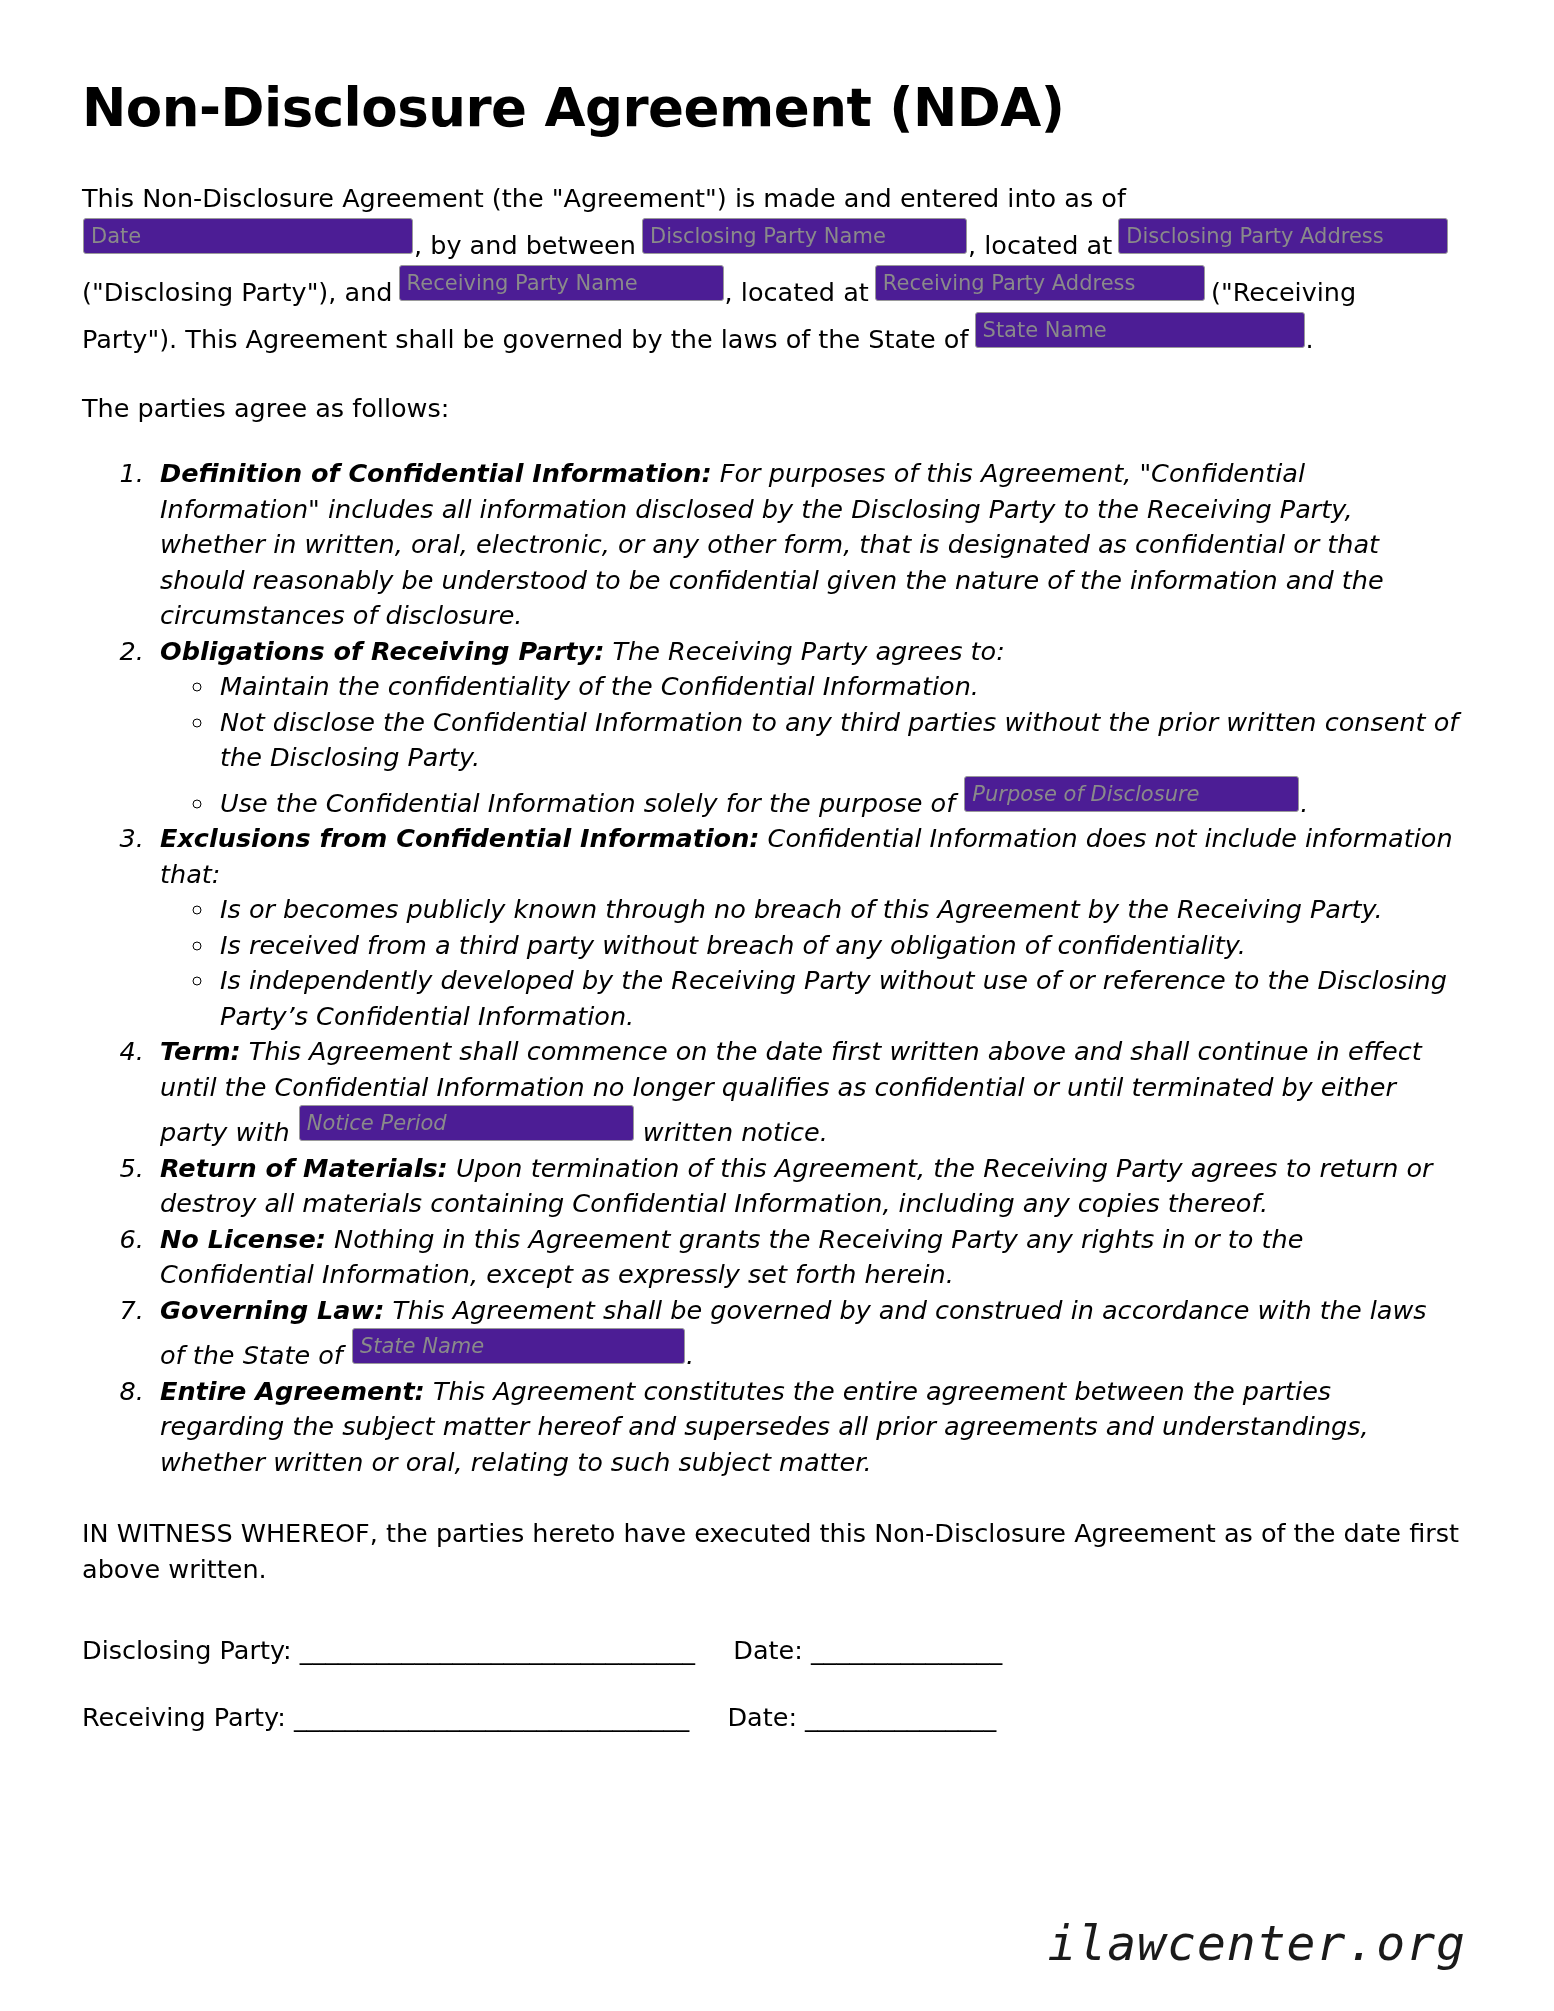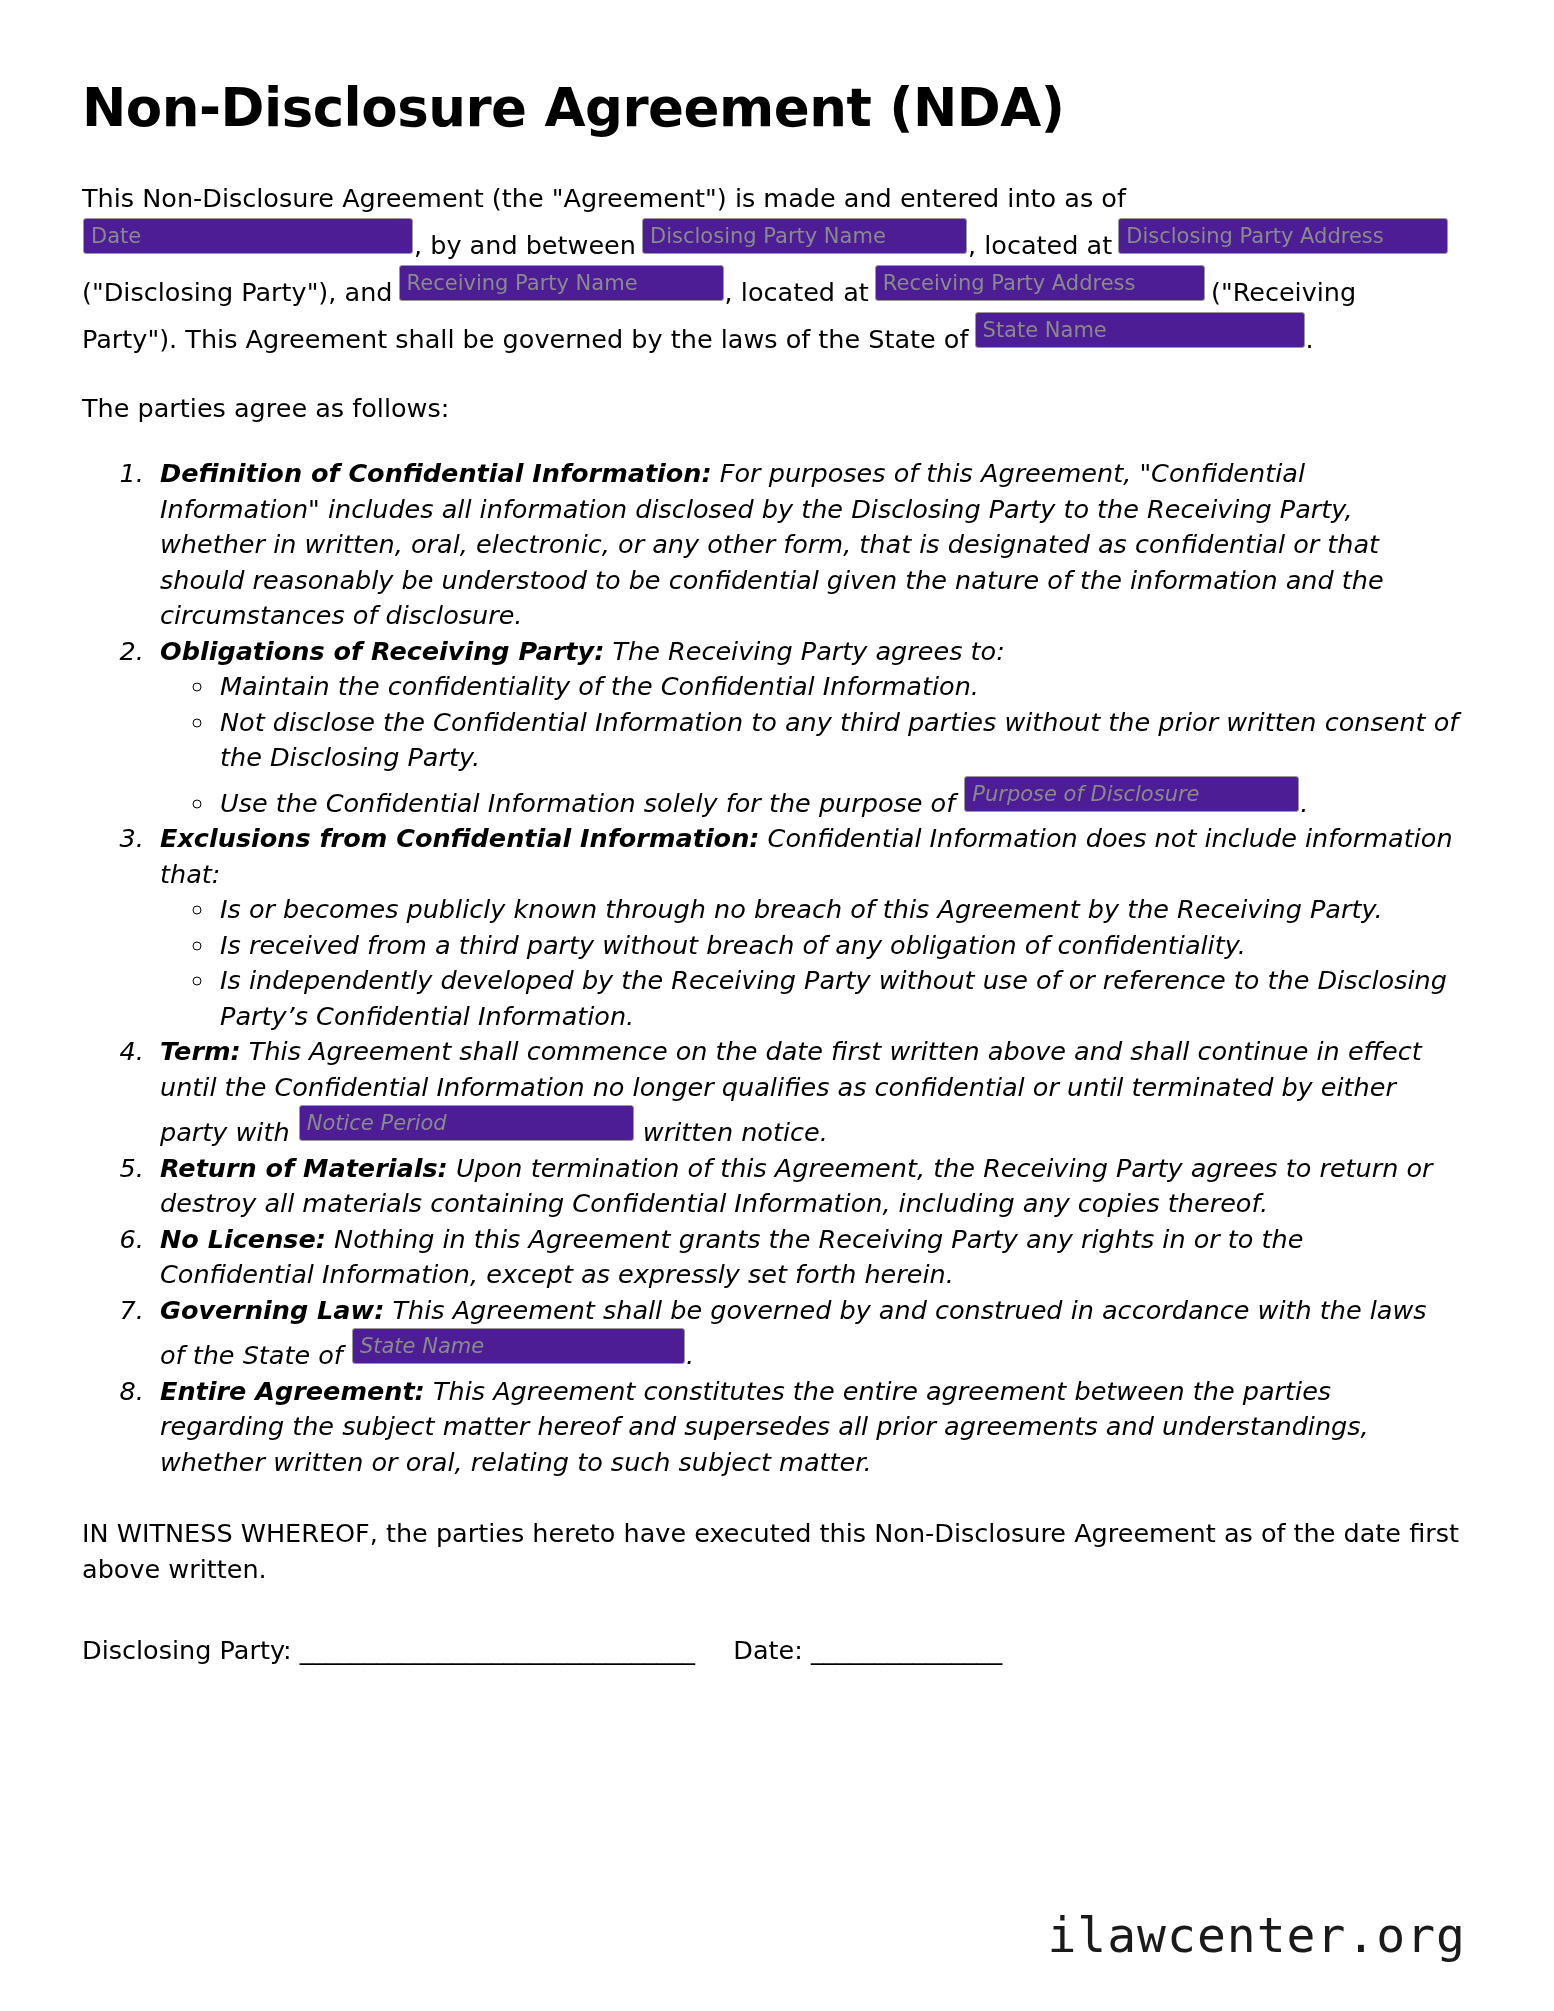--- a/index.html
+++ b/index.html
@@ -98,25 +98,26 @@
   .sig-row {
     font-size: 25.5px;
     line-height: 35px;
     margin-bottom: 32px;
     white-space: nowrap;
   }
   .sig-gap { display: inline-block; width: 22px; }
   .watermark {
     position: absolute;
     right: 88px;
-    bottom: 48px;
+    bottom: 40px;
     font-family: "DejaVu Sans Mono", monospace;
     font-size: 48px;
     letter-spacing: 1px;
     color: #1a1a1a;
+    font-style: italic;
   }
 </style>
 </head>
 <body>
 
 <div class="page">
 
   <h1 class="doc-title">Non-Disclosure Agreement (NDA)</h1>
 
   <div class="intro">
@@ -188,17 +189,24 @@
   <p class="witness">IN WITNESS WHEREOF, the parties hereto have executed this Non-Disclosure Agreement as of the date first above written.</p>
 
   <div class="sig-block">
     <div class="sig-row">
       <span>Disclosing Party:</span>
       <span>_______________________________</span>
       <span class="sig-gap"></span>
       <span>Date:</span>
       <span>_______________</span>
     </div>
+    <div class="sig-row">
+      <span>Receiving Party:</span>
+      <span>_______________________________</span>
+      <span class="sig-gap"></span>
+      <span>Date:</span>
+      <span>_______________</span>
+    </div>
   </div>
 
   <div class="watermark">ilawcenter.org</div>
 
 </div>
 
 </body></html>

